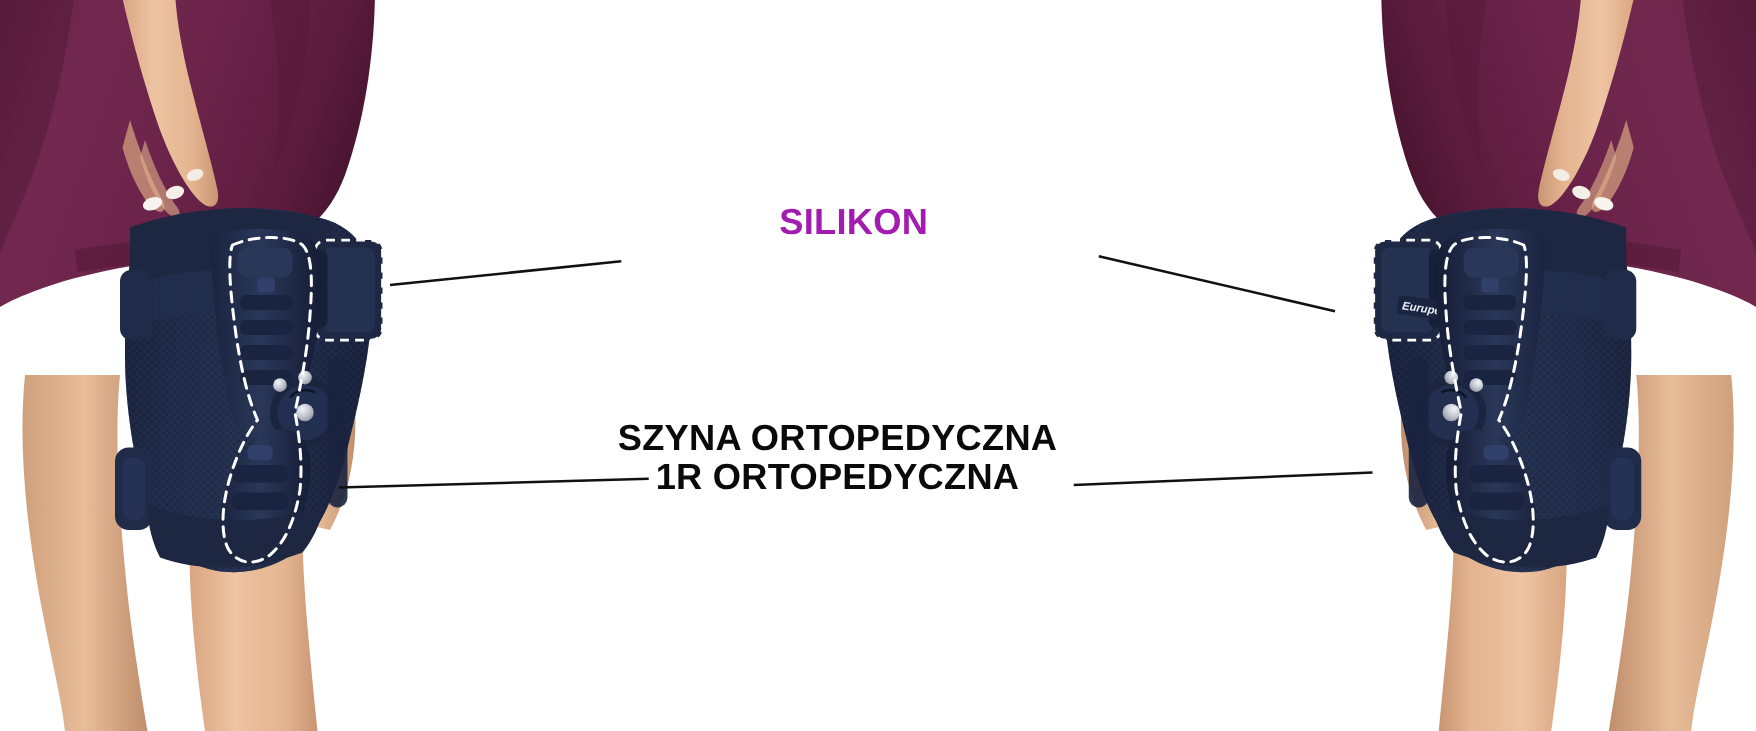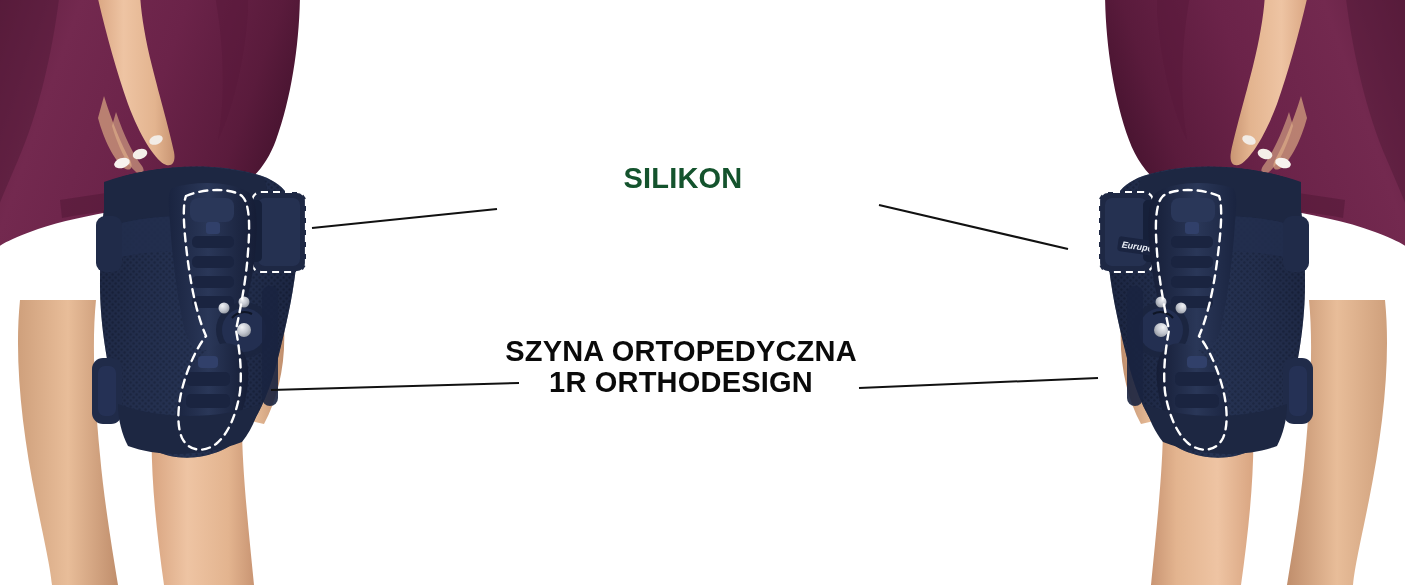--- a/index.html
+++ b/index.html
@@ -27,21 +27,21 @@
     color:#0a0a0a;
     font-weight:bold;
     font-size:29px;
     line-height:1.08;
     letter-spacing:.2px;
     white-space:nowrap;
     font-family:"Liberation Sans","DejaVu Sans",sans-serif;
   }
   .callout .l1,.callout .l2{display:block;}
   #callout-silicone{left:435px;top:163px;width:496px;}
-  #callout-splint{left:433px;top:336px;width:496px;}
+  #callout-splint{left:422px;top:336px;width:496px;}
 
   
   .leaders{position:absolute;left:0;top:0;width:1405px;height:585px;pointer-events:none;}
 
   
   .art{display:block;}
 </style>
 </head>
 <body>
 
@@ -321,22 +321,22 @@
     </div>
   </div>
 
   <svg class="leaders" viewBox="0 0 1405 585" xmlns="http://www.w3.org/2000/svg">
     <line id="ld-sil-l" x1="497" y1="209" x2="312" y2="228" stroke="#111111" stroke-width="2"></line>
     <line id="ld-sil-r" x1="879" y1="205" x2="1068" y2="249" stroke="#111111" stroke-width="2"></line>
     <line id="ld-spl-l" x1="519" y1="383" x2="271" y2="390" stroke="#111111" stroke-width="2"></line>
     <line id="ld-spl-r" x1="859" y1="388" x2="1098" y2="378" stroke="#111111" stroke-width="2"></line>
   </svg>
 
-  <div class="callout" id="callout-silicone" style="color: #14532d;">
+  <div class="callout" id="callout-silicone" style="color: #a21caf;">
     <span class="l1">SILIKON</span>
   </div>
 
   <div class="callout" id="callout-splint" style="color: rgb(10, 10, 10);">
     <span class="l1">SZYNA ORTOPEDYCZNA</span>
-    <span class="l2">1R ORTHODESIGN</span>
+    <span class="l2">1R ORTOPEDYCZNA</span>
   </div>
 
 </div>
 
 </body></html>

